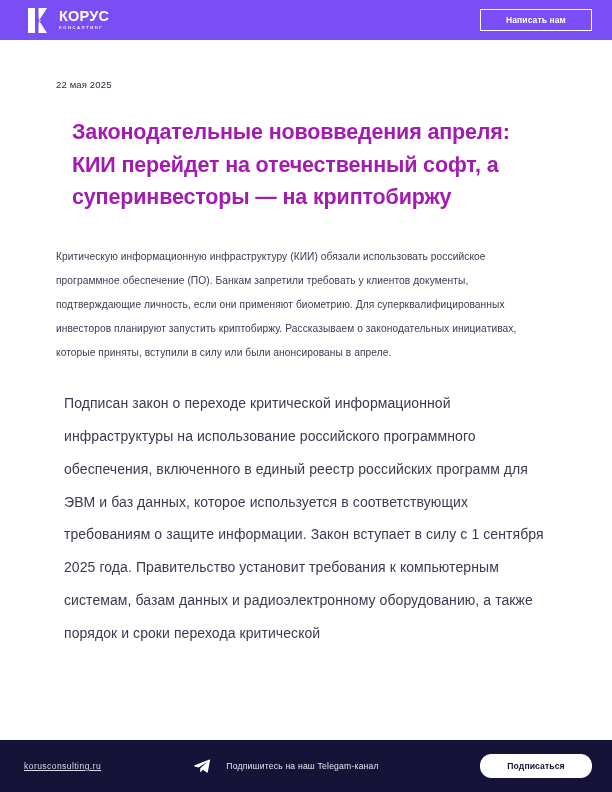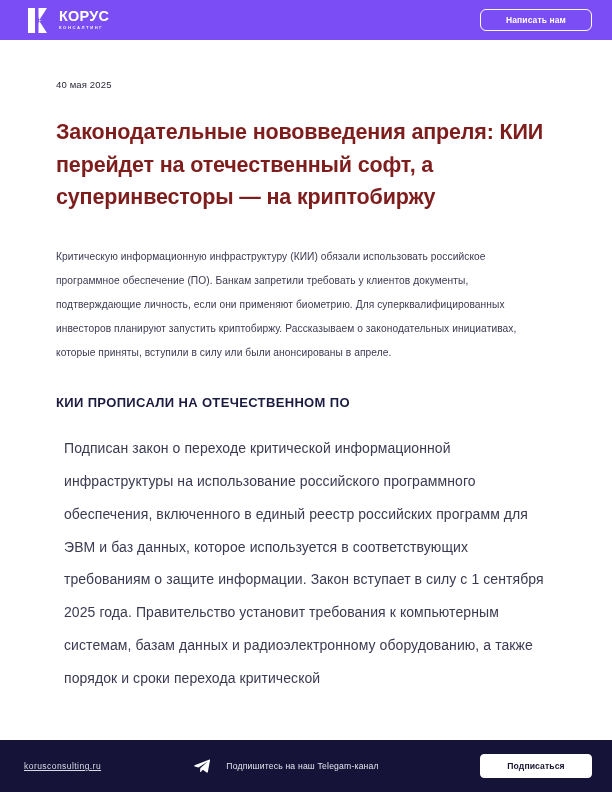--- a/index.html
+++ b/index.html
@@ -79,21 +79,21 @@
     background: transparent;
     color: #ffffff;
     font-family: inherit;
     font-size: 8.5px;
     font-weight: bold;
     letter-spacing: 0.1px;
     height: 22px;
     width: 112px;
     cursor: pointer;
     padding: 0;
-    border-radius: 6px;
+    border-radius: 0;
     display: flex;
     align-items: center;
     justify-content: center;
   }
 
   
   .main {
     flex: 1 1 auto;
     padding: 0 56px;
     box-sizing: border-box;
@@ -101,25 +101,25 @@
   }
 
   .date {
     margin-top: 39px;
     font-size: 9.5px;
     color: #2b2b3a;
     letter-spacing: 0.15px;
   }
 
   .title {
-    margin: 26px 0 0 0;
+    margin: 26px 0 0 16px;
     font-size: 21.5px;
     line-height: 1.52;
     font-weight: bold;
-    color: #7f1d1d;
+    color: #a21caf;
     letter-spacing: -0.15px;
     max-width: 505px;
   }
 
   .lede {
     margin: 31px 16px 0 0;
     font-size: 10.2px;
     line-height: 2.35;
     color: #3a3a52;
     letter-spacing: 0.08px;
@@ -190,21 +190,21 @@
     border: 1px solid #ffffff;
     color: #15142f;
     font-family: inherit;
     font-size: 8.6px;
     font-weight: bold;
     letter-spacing: 0.1px;
     height: 24px;
     width: 112px;
     cursor: pointer;
     padding: 0;
-    border-radius: 4px;
+    border-radius: 11px;
     flex: none;
     display: flex;
     align-items: center;
     justify-content: center;
   }
 </style>
 </head>
 <body>
 
 <div class="page">
@@ -217,27 +217,26 @@
       </svg>
       <span class="brand-text">
         <span class="brand-title">КОРУС</span>
         <span class="brand-sub">КОНСАЛТИНГ</span>
       </span>
     </div>
     <button class="btn-outline-light">Написать нам</button>
   </div>
 
   <div class="main">
-    <div class="date">40 мая 2025</div>
+    <div class="date">22 мая 2025</div>
 
     <h1 class="title">Законодательные нововведения апреля: КИИ перейдет на отечественный софт, а суперинвесторы — на криптобиржу</h1>
 
     <p class="lede">Критическую информационную инфраструктуру (КИИ) обязали использовать российское программное обеспечение (ПО). Банкам запретили требовать у клиентов документы, подтверждающие личность, если они применяют биометрию. Для суперквалифицированных инвесторов планируют запустить криптобиржу. Рассказываем о законодательных инициативах, которые приняты, вступили в силу или были анонсированы в апреле.</p>
 
-    <h2 class="section-heading">КИИ ПРОПИСАЛИ НА ОТЕЧЕСТВЕННОМ ПО</h2>
 
     <p class="body-copy">Подписан закон о переходе критической информационной инфраструктуры на использование российского программного обеспечения, включенного в единый реестр российских программ для ЭВМ и баз данных, которое используется в соответствующих требованиям о защите информации. Закон вступает в силу с 1 сентября 2025 года. Правительство установит требования к компьютерным системам, базам данных и радиоэлектронному оборудованию, а также порядок и сроки перехода критической</p>
   </div>
 
   <div class="footer">
     <a class="footer-site" href="#">korusconsulting.ru</a>
     <div class="footer-center">
       <svg class="tg-icon" viewBox="0 0 20 17" aria-hidden="true">
         <path d="M19.4 0.4 L0.8 7.6 C0.1 7.9 0.1 8.8 0.9 9.0 L5.6 10.3 L17.0 3.1 L7.9 11.2 L7.6 15.9 C8.2 16.1 8.7 15.6 8.7 15.6 L11.1 13.3 L15.8 16.7 C16.5 17.1 17.1 16.8 17.3 16.0 L20.0 1.5 C20.2 0.5 19.9 0.2 19.4 0.4 Z" fill="#ffffff"></path>
       </svg>

